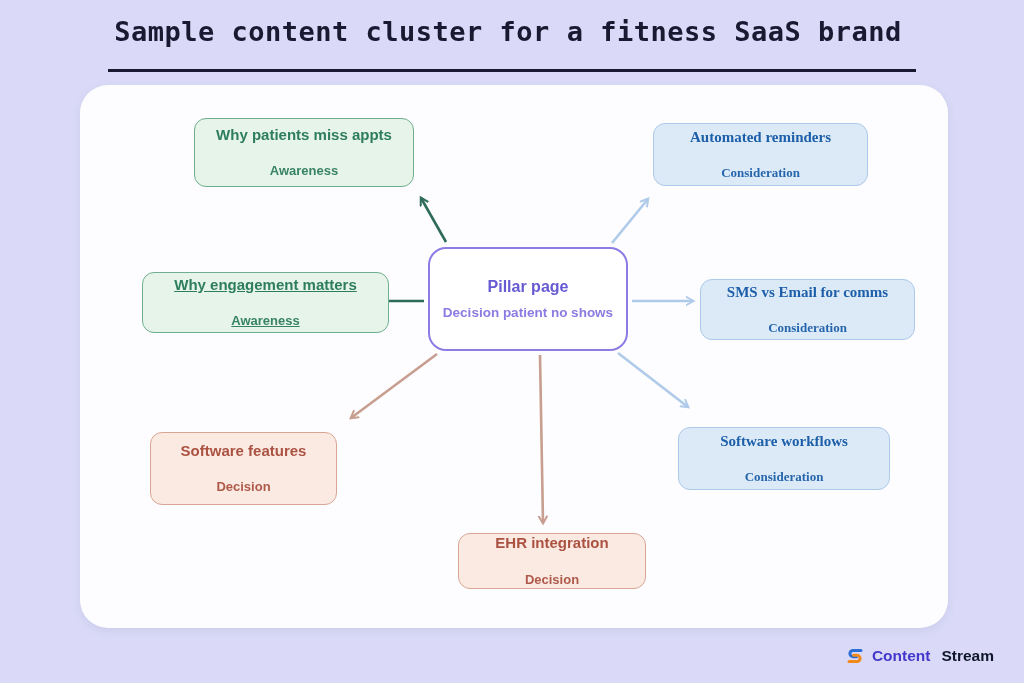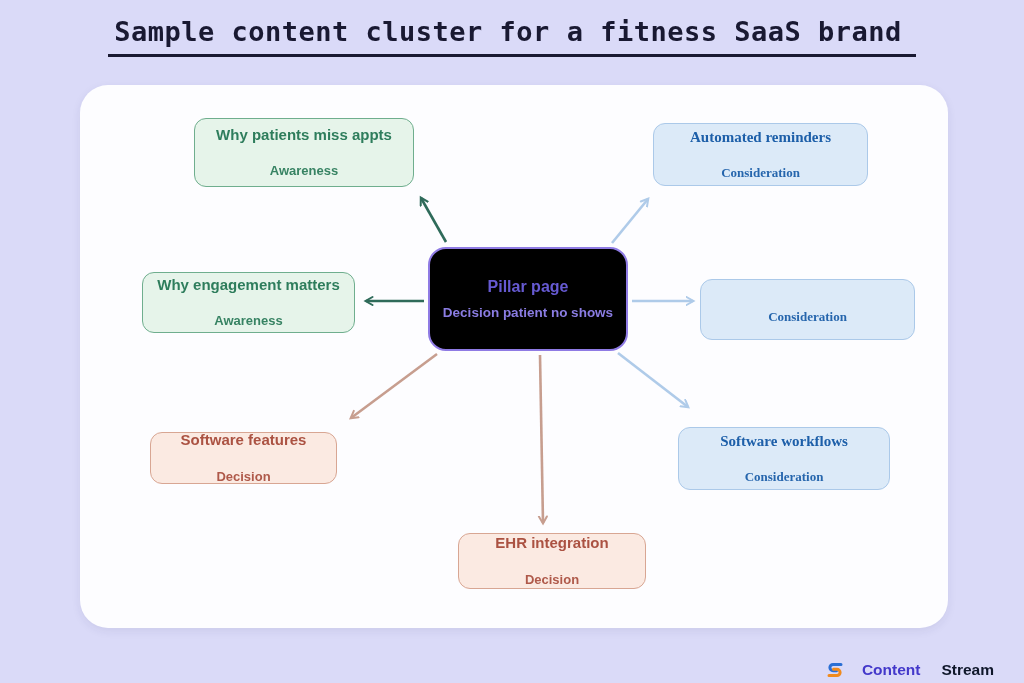--- a/index.html
+++ b/index.html
@@ -17,21 +17,21 @@
     width: 100%; text-align: center;
   }
   .title-text {
     display: inline-block;
     font-family: "DejaVu Sans Mono", monospace;
     font-weight: bold;
     font-size: 27px;
     letter-spacing: 0.5px;
     color: #191932;
     border-bottom: 3px solid #191932;
-    padding: 0 14px 7px 6px;
+    padding: 0 14px 22px 6px;
   }
 
   
   .canvas {
     position: absolute;
     left: 80px; top: 85px;
     width: 868px; height: 543px;
     background: #fdfdff;
     border-radius: 28px;
     box-shadow: 0 3px 10px rgba(40,40,90,0.08);
@@ -53,32 +53,32 @@
   }
   .node-title { font-weight: bold; font-size: 15px; line-height: 1.1; }
   .node-stage { font-weight: bold; font-size: 13px; line-height: 1.1; opacity: 0.95; margin-top: 16px; }
 
   .theme-green { background: #e6f4ea; border-color: #6fae8e; color: #2e7d5c; }
   .theme-blue  { background: #dceaf8; border-color: #abc9e9; color: #1d5fa9; font-family: Liberation Serif, serif; }
   .theme-peach { background: #fbeae2; border-color: #d8a693; color: #ab5242; }
 
   .node-1 { left: 194px; top: 118px; width: 220px; height: 69px; }
   .node-2 { left: 653px; top: 123px; width: 215px; height: 63px; }
-  .node-3 { left: 142px; top: 272px; width: 213px; height: 61px; }
+  .node-3 { left: 142px; top: 272px; width: 247px; height: 61px; text-decoration: underline; }
   .node-4 { left: 700px; top: 279px; width: 215px; height: 61px; }
-  .node-5 { left: 150px; top: 432px; width: 187px; height: 52px; }
+  .node-5 { left: 150px; top: 432px; width: 187px; height: 73px; }
   .node-6 { left: 678px; top: 427px; width: 212px; height: 63px; }
   .node-7 { left: 458px; top: 533px; width: 188px; height: 56px; }
 
   .center-node {
     position: absolute;
     left: 428px; top: 247px;
     width: 200px; height: 104px;
     box-sizing: border-box;
-    background: #000000;
+    background: #ffffff;
     border: 2px solid #8f7be4;
     border-radius: 18px;
     display: flex;
     flex-direction: column;
     justify-content: center;
     align-items: center;
     gap: 9px;
     text-align: center;
   }
   .center-title { font-weight: bold; font-size: 16px; color: #665ad2; }
@@ -87,24 +87,24 @@
   
   .arrows {
     position: absolute; inset: 0;
     width: 1024px; height: 683px;
     pointer-events: none;
   }
 
   
   .brand {
     position: absolute;
-    right: 30px; bottom: 3px;
+    right: 30px; bottom: 17px;
     display: flex;
     align-items: center;
-    gap: 17px;
+    gap: 7px;
     font-weight: bold;
     font-size: 15.5px;
     text-align: right;
   }
   .brand-part1 { color: #4338ca; }
   .brand-part2 { color: #0f172a; margin-left: 4px; }
 </style>
 </head>
 <body>
 
@@ -145,20 +145,21 @@
   <div class="node-title">Automated reminders</div>
   <div class="node-stage">Consideration</div>
 </div>
 
 <div class="node node-3 theme-green">
   <div class="node-title">Why engagement matters</div>
   <div class="node-stage">Awareness</div>
 </div>
 
 <div class="node node-4 theme-blue">
+  <div class="node-title">SMS vs Email for comms</div>
   <div class="node-stage">Consideration</div>
 </div>
 
 <div class="node node-5 theme-peach">
   <div class="node-title">Software features</div>
   <div class="node-stage">Decision</div>
 </div>
 
 <div class="node node-6 theme-blue">
   <div class="node-title">Software workflows</div>

